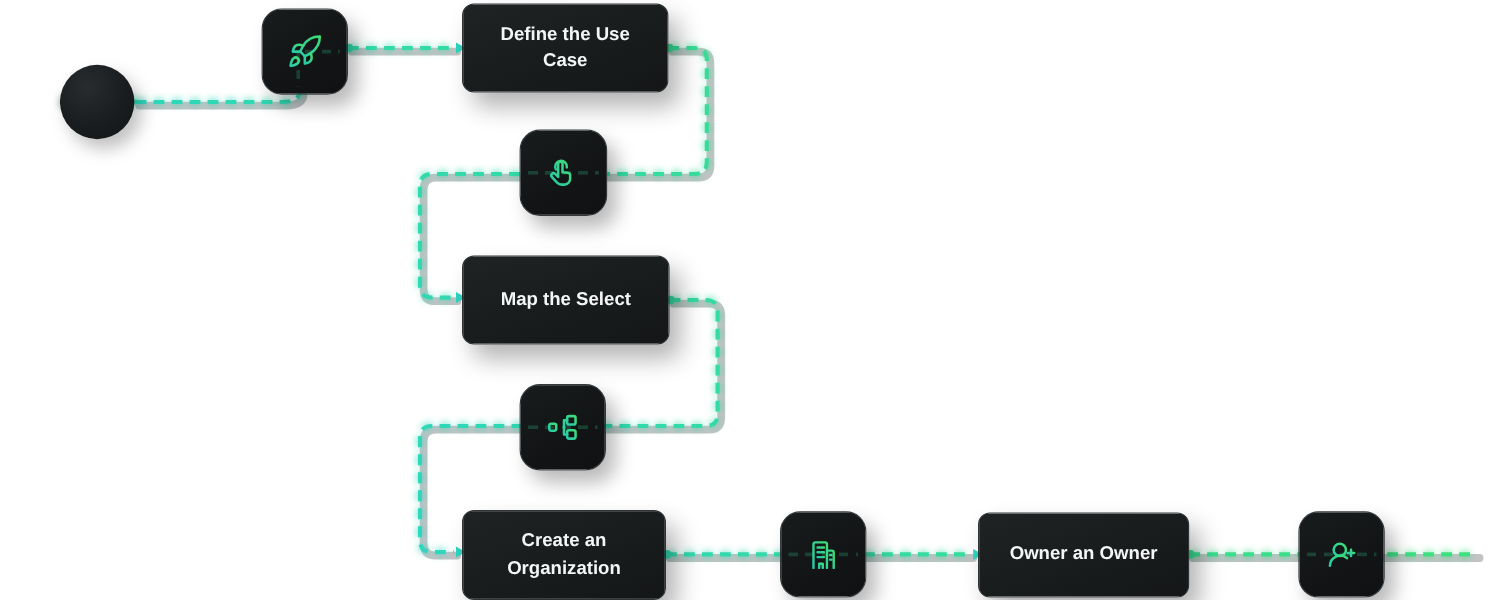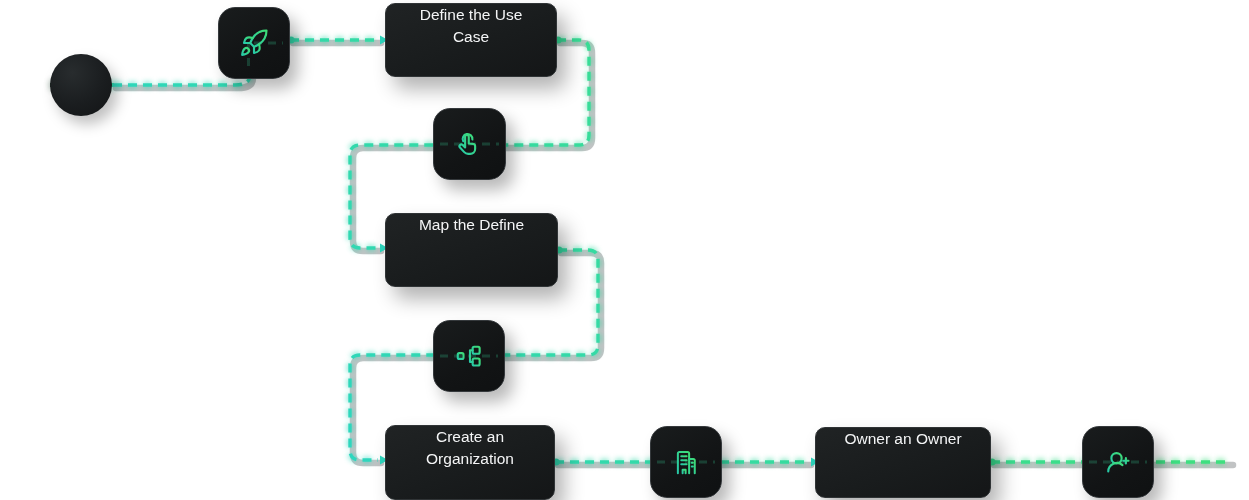--- a/index.html
+++ b/index.html
@@ -15,24 +15,24 @@
 
   
   .start-circle{
     left:50px;top:54px;width:62px;height:62px;border-radius:50%;
     background:radial-gradient(circle at 36% 30%, #282c2e 0%, #1a1d1f 55%, #121415 100%);
     box-shadow:6px 8px 14px rgba(0,0,0,.25);
   }
 
   
   .step-box{
-    display:flex;justify-content:center;text-align:center;
+    display:flex;align-items:center;justify-content:center;text-align:center;
     background:linear-gradient(160deg,#202324 0%,#191c1d 55%,#141617 100%);
     border:1px solid #303436;border-radius:10px;
-    color:#f4f5f6;font-size:15.5px;line-height:1.45;font-weight:400;
+    color:#f4f5f6;font-size:15.5px;line-height:1.45;font-weight:700;
     padding:0 22px;
     box-shadow:9px 12px 20px rgba(0,0,0,.30);
   }
   .step-define{left:385px;top:3px;width:172px;height:74px;}
   .step-map{left:385px;top:213px;width:173px;height:74px;}
   .step-create-org{left:385px;top:425px;width:170px;height:75px;border-radius:10px;}
   .step-select-owner{left:815px;top:427px;width:176px;height:71px;}
 
   
   .icon-tile{
@@ -142,21 +142,21 @@
 
   <div class="node icon-tile tile-tap">
     <div class="tl-h"></div>
     <svg width="30" height="30" viewBox="0 0 24 24" fill="none" stroke="url(#iconGrad)" stroke-width="1.7" stroke-linecap="round" stroke-linejoin="round">
       <path d="M6.6 9.8A3.9 3.9 0 1 1 13.9 8.4"></path>
       <path d="M11 11.6V6.1a1.45 1.45 0 0 0-2.9 0v8.6l-2-2a1.5 1.5 0 0 0-2.12 2.12l3.42 3.68a4.3 4.3 0 0 0 3.15 1.37h1.65a3.9 3.9 0 0 0 3.9-3.9v-2.37a1.7 1.7 0 0 0-1.7-1.7z"></path>
     </svg>
   </div>
 
   <div class="node step-box step-map">
-    <span>Map the Define</span>
+    <span>Map the Select</span>
   </div>
 
   <div class="node icon-tile tile-hierarchy">
     <div class="tl-h"></div>
     <svg width="30" height="30" viewBox="0 0 24 24" fill="none" stroke="url(#iconGrad)" stroke-width="1.7" stroke-linecap="round" stroke-linejoin="round">
       <rect x="3" y="9.7" width="4.6" height="4.6" rx="1.2"></rect>
       <path d="M7.6 12h4.2"></path>
       <path d="M12.8 12V7.4h2.1"></path>
       <path d="M12.8 12v4.8h2.1"></path>
       <rect x="14.9" y="4.6" width="5.6" height="5.6" rx="1.2"></rect>

